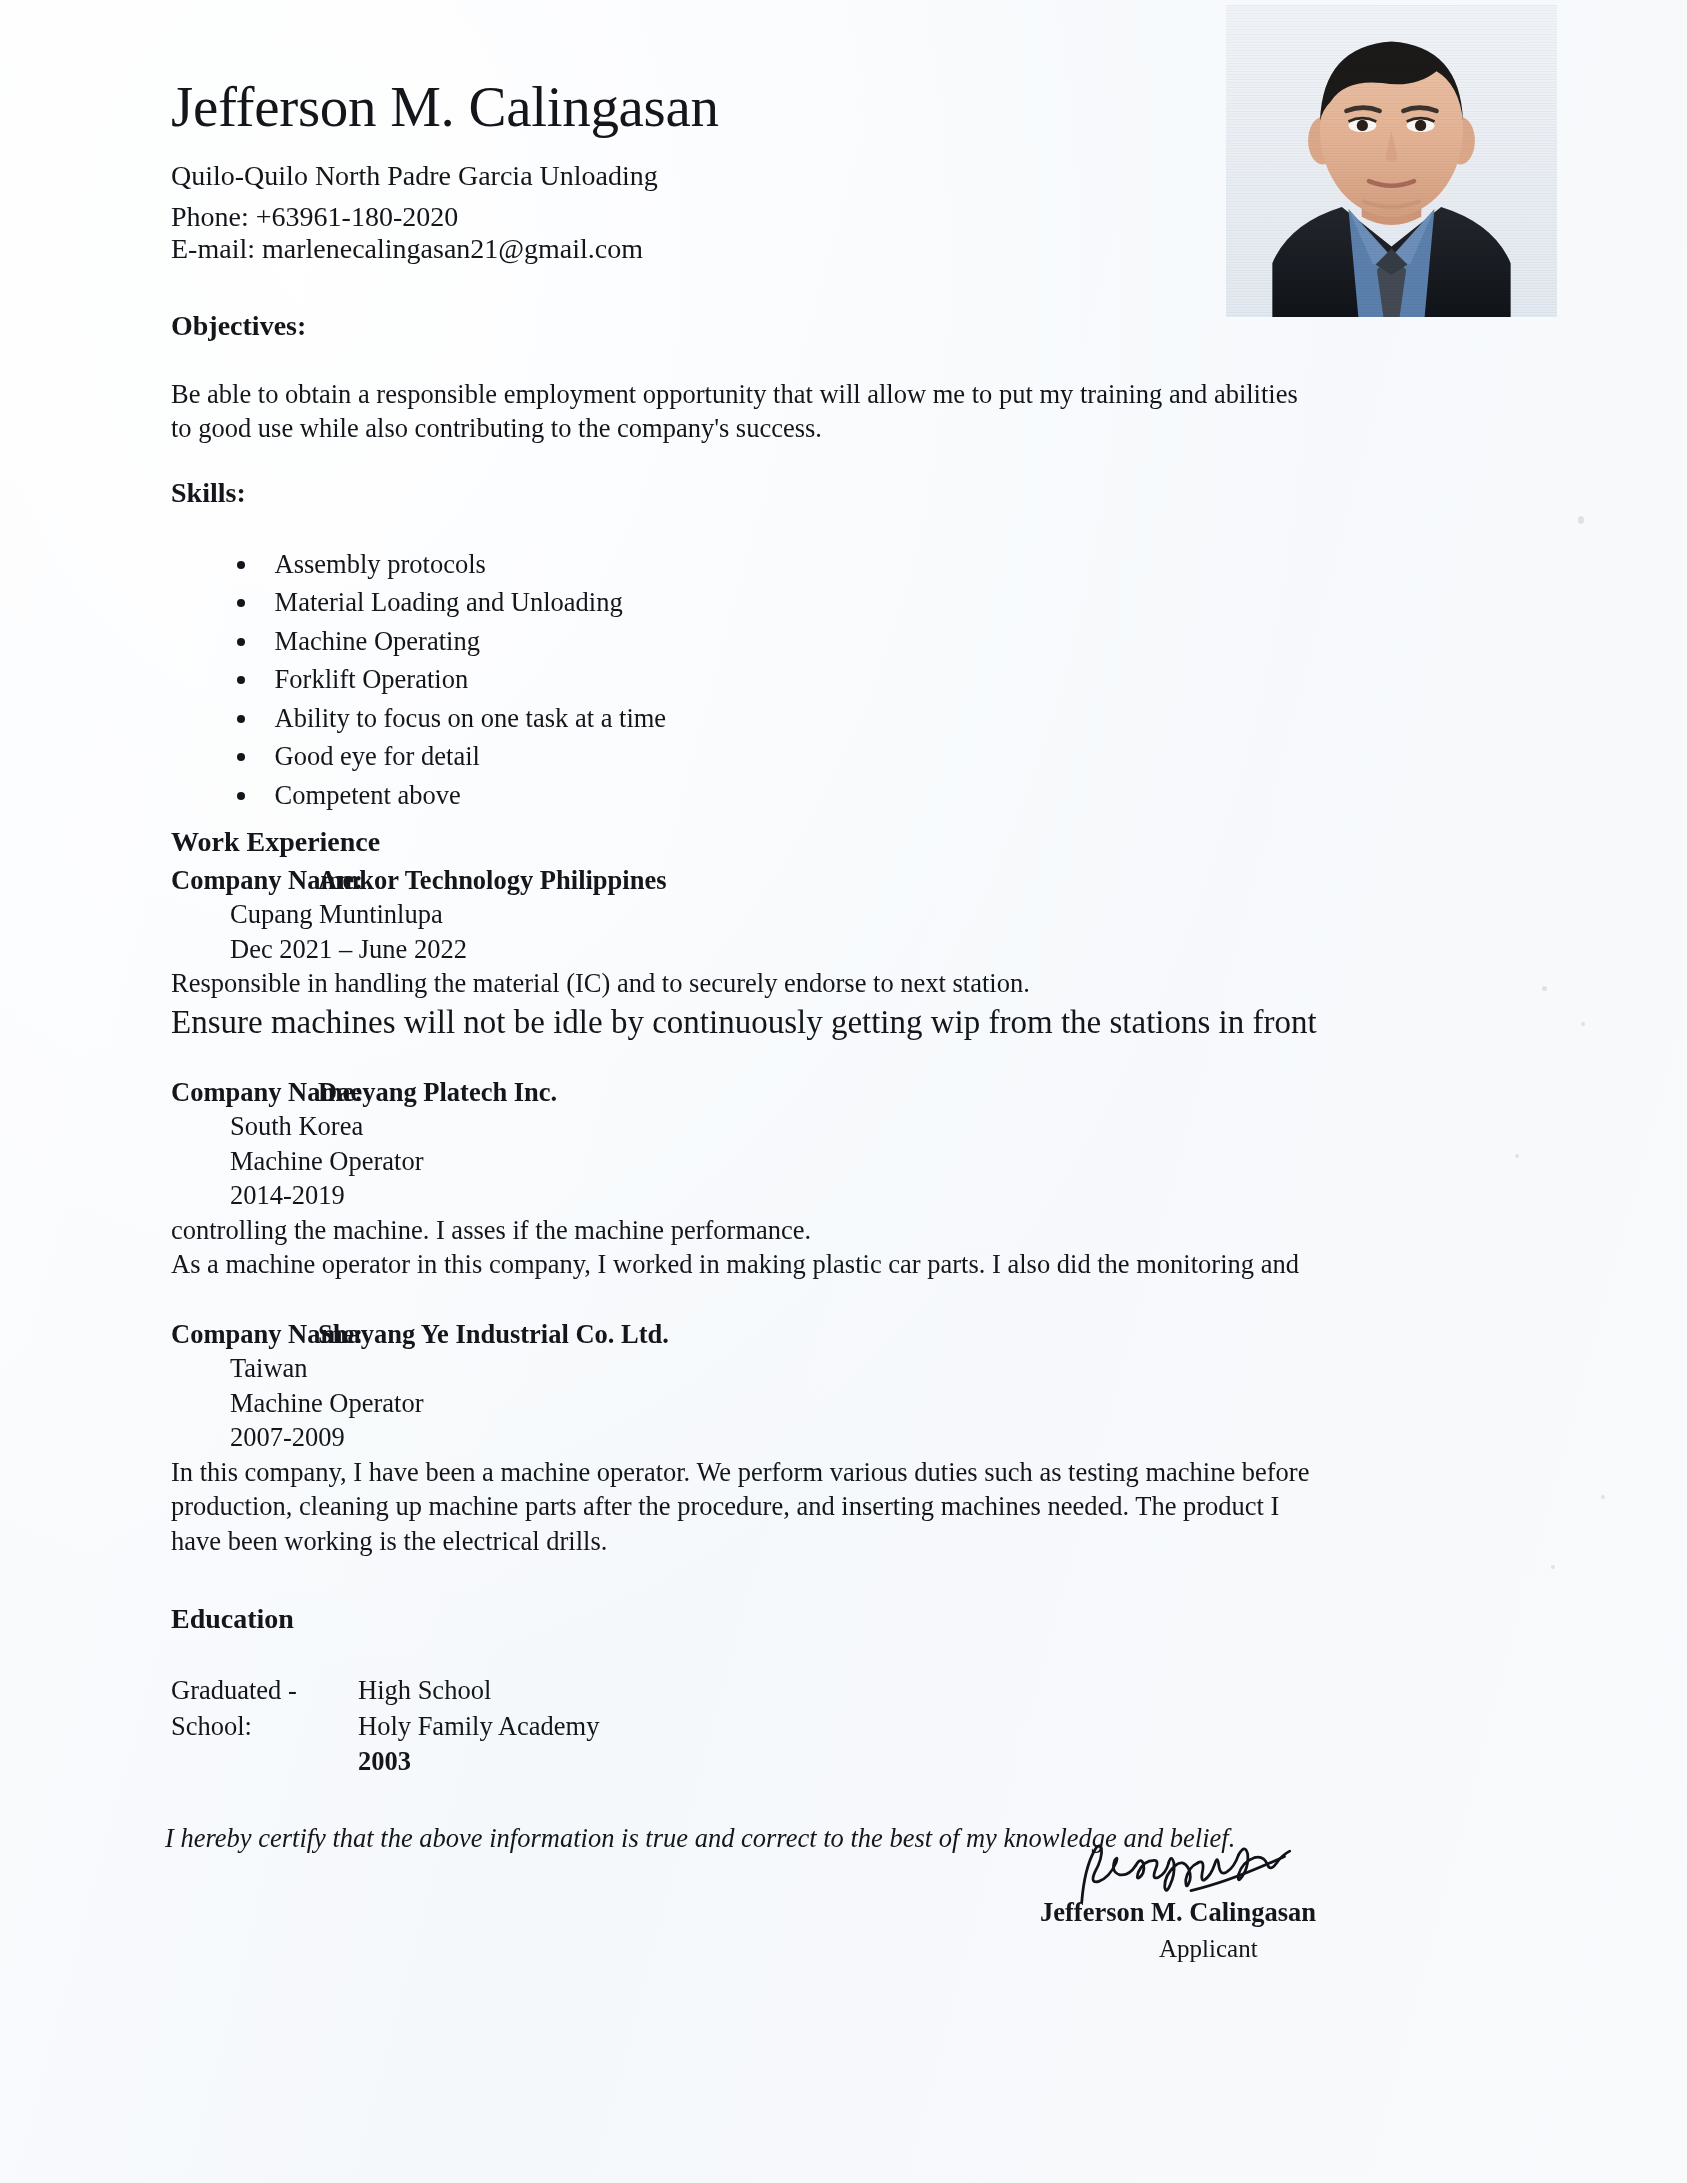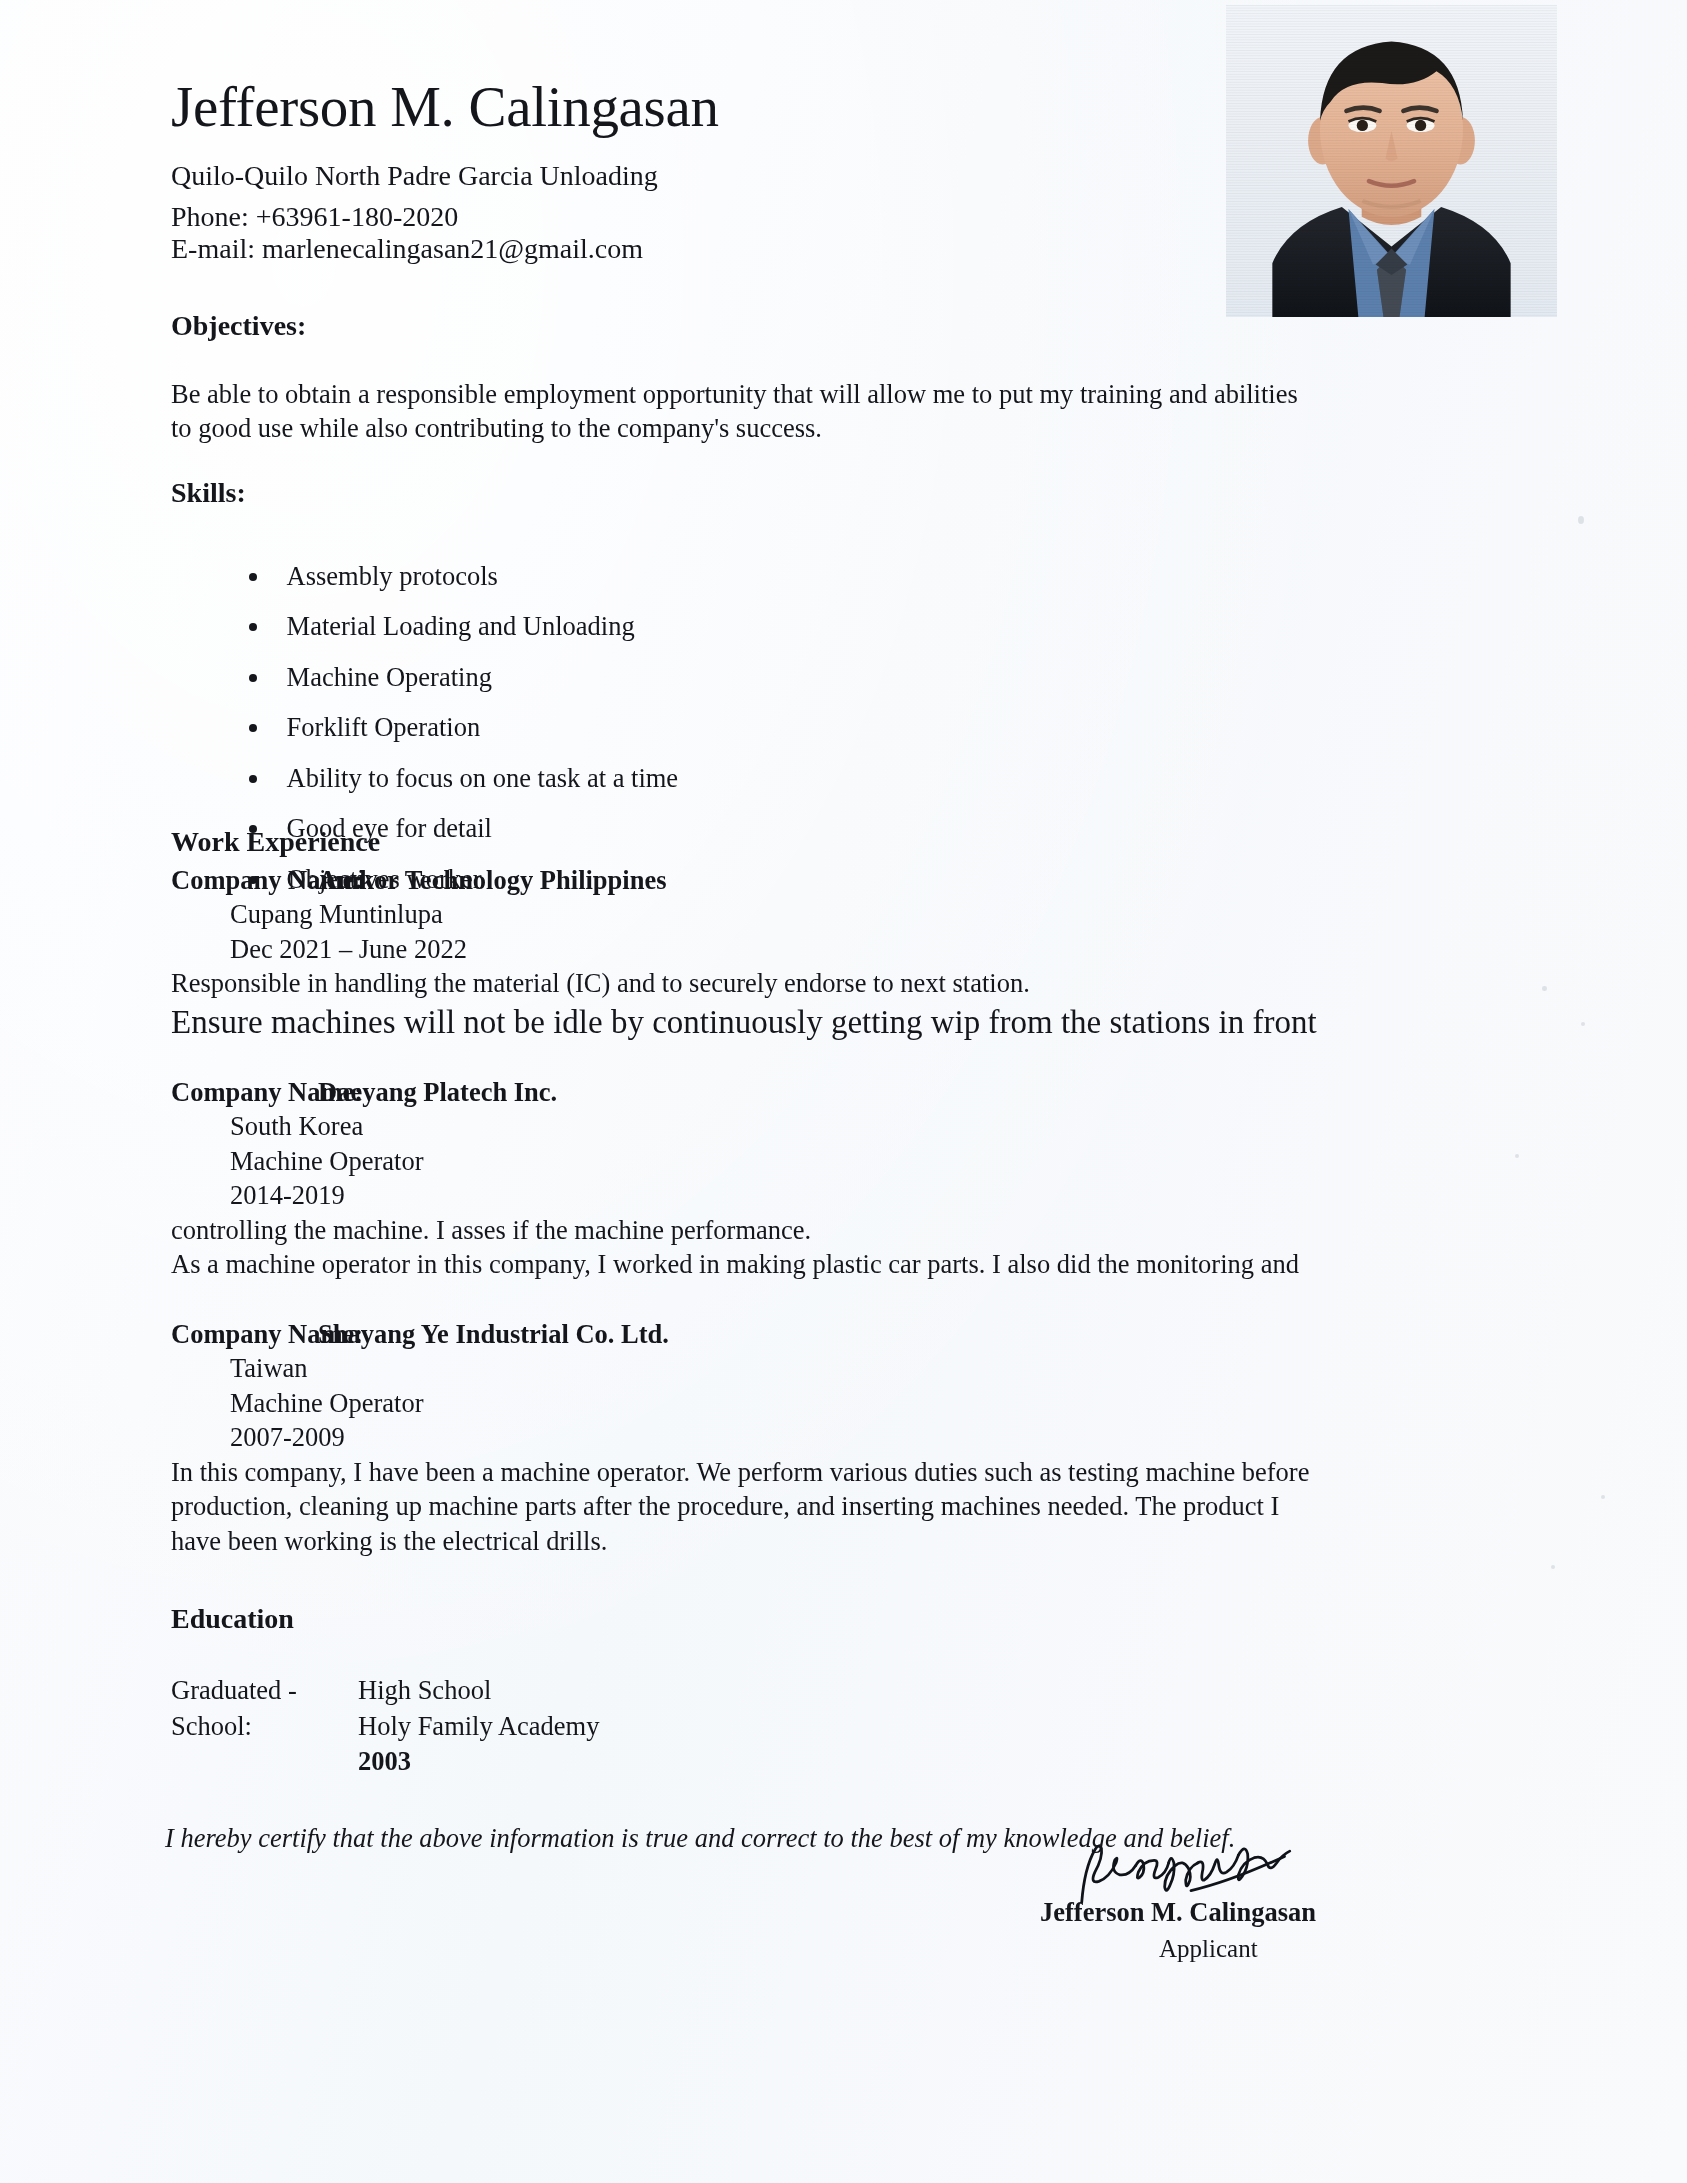--- a/index.html
+++ b/index.html
@@ -87,21 +87,21 @@
   ul.skills {
     position: absolute;
     left: 218px;
     top: 543px;
     margin: 0;
     padding: 0 0 0 38px;
     list-style: disc;
     font-size: 26.5px;
     line-height: 1.30;
   }
-  ul.skills li { margin: 16px; padding-left: 14.6px; }
+  ul.skills li { margin: 4px; padding-left: 14.6px; }
 
   .job { position: absolute; left: 171px; }
   .job-row {
     display: flex;
     align-items: baseline;
     font-size: 26.5px;
     line-height: 1.30;
     white-space: nowrap;
   }
   .job-label {
@@ -238,21 +238,21 @@
     </div>
 
     <div class="sec-head" style="top:478px">Skills:</div>
     <ul class="skills">
       <li>Assembly protocols</li>
       <li>Material Loading and Unloading</li>
       <li>Machine Operating</li>
       <li>Forklift Operation</li>
       <li>Ability to focus on one task at a time</li>
       <li>Good eye for detail</li>
-      <li>Objectives worker</li>
+      <li>Competent above</li>
     </ul>
 
     <div class="sec-head" style="top:827px">Work Experience</div>
 
     <div class="job" style="top:863px;width:1290px">
       <div class="job-row">
         <span class="job-label">Company Name:</span>
         <span class="job-company">Amkor Technology Philippines</span>
       </div>
       <div class="job-sub">Cupang Muntinlupa</div>

